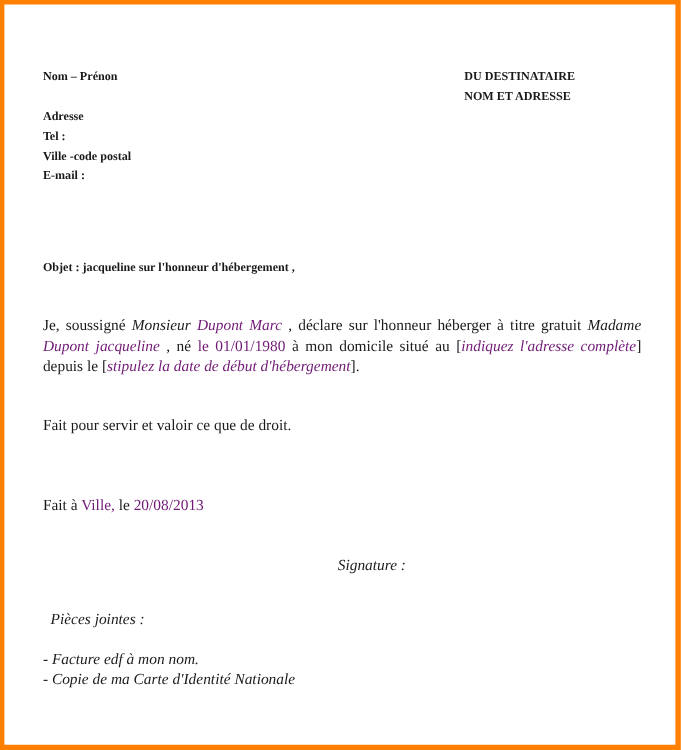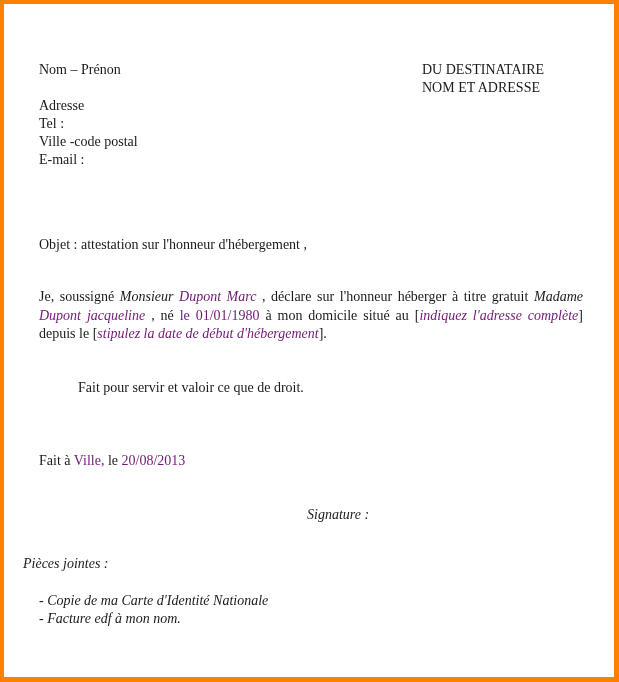--- a/index.html
+++ b/index.html
@@ -13,36 +13,36 @@
     .frame {
       position: absolute; left: 0; top: 0;
       width: 619px; height: 682px;
       box-sizing: border-box;
       border-top: 4px solid #ff7f00;
       border-left: 4px solid #ff7f00;
       border-right: 5px solid #ff7f00;
       border-bottom: 5px solid #ff7f00;
     }
     .abs { position: absolute; white-space: nowrap; }
-    .bold { font-weight: normal; font-size: 14px; }
+    .bold { font-weight: bold; font-size: 11px; }
     .reg { font-size: 14px; }
     .red { color: #701a75; }
     .it { font-style: italic; }
     .sender { left: 39px; top: 61px; line-height: 18px; }
     .sender .gap { height: 18px; }
     .recipient { left: 422px; top: 61px; line-height: 18px; }
     .subject { left: 39px; top: 237px; }
     .para {
       position: absolute; left: 39px; top: 288px; width: 544px;
       font-size: 14px; line-height: 18.5px; text-align: justify;
     }
-    .closing { left: 39px; top: 380px; margin-left: 39px; }
+    .closing { left: 39px; top: 380px; }
     .place-date { left: 39px; top: 453px; }
     .signature { left: 275px; top: 507px; margin-left: 32px; }
-    .attachments-title { left: 23px; top: 556px; font-family: Liberation Serif, serif; }
+    .attachments-title { left: 46px; top: 556px; font-family: Liberation Serif, serif; }
     .attachments { left: 39px; top: 592px; line-height: 18px; }
   </style>
 </head>
 <body>
 
 <div class="frame"></div>
 
 <div class="abs bold sender">
   <div>Nom – Prénon</div>
   <div class="gap"></div>
@@ -50,28 +50,28 @@
   <div>Tel :</div>
   <div>Ville -code postal</div>
   <div>E-mail :</div>
 </div>
 
 <div class="abs bold recipient">
   <div>DU DESTINATAIRE</div>
   <div>NOM ET ADRESSE</div>
 </div>
 
-<div class="abs bold subject">Objet : attestation sur l'honneur d'hébergement ,</div>
+<div class="abs bold subject">Objet : jacqueline sur l'honneur d'hébergement ,</div>
 
 <div class="para"><span>Je, soussigné </span><span class="it">Monsieur</span><span class="it red"> Dupont Marc</span><span> , déclare sur l'honneur héberger à titre gratuit </span><span class="it">Madame</span><span class="it red"> Dupont jacqueline</span><span> , né </span><span class="red">le 01/01/1980</span><span> à mon domicile situé au [</span><span class="it red">indiquez l'adresse complète</span><span>] depuis le [</span><span class="it red">stipulez la date de début d'hébergement</span><span>].</span></div>
 
 <div class="abs reg closing">Fait pour servir et valoir ce que de droit.</div>
 
 <div class="abs reg place-date"><span>Fait à </span><span class="red">Ville,</span><span> le </span><span class="red">20/08/2013</span></div>
 
 <div class="abs reg it signature">Signature :</div>
 
 <div class="abs reg it attachments-title">Pièces jointes :</div>
 
 <div class="abs reg it attachments">
+  <div>- Facture edf  à mon nom.</div>
   <div>- Copie de ma Carte d'Identité Nationale</div>
-  <div>- Facture edf  à mon nom.</div>
 </div>
 
 </body></html>

